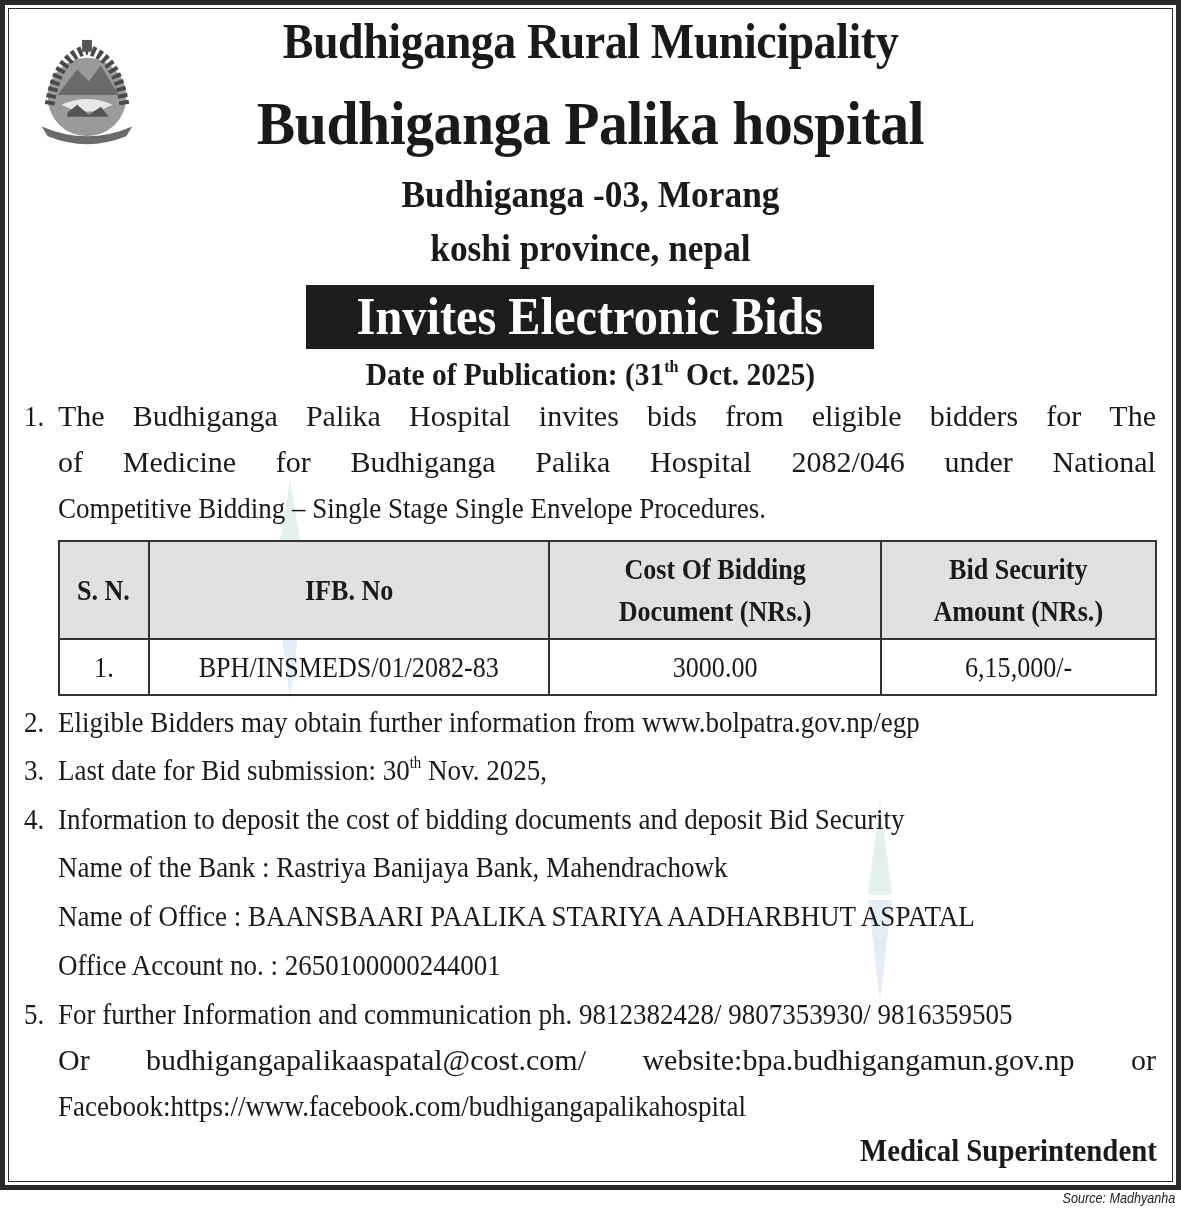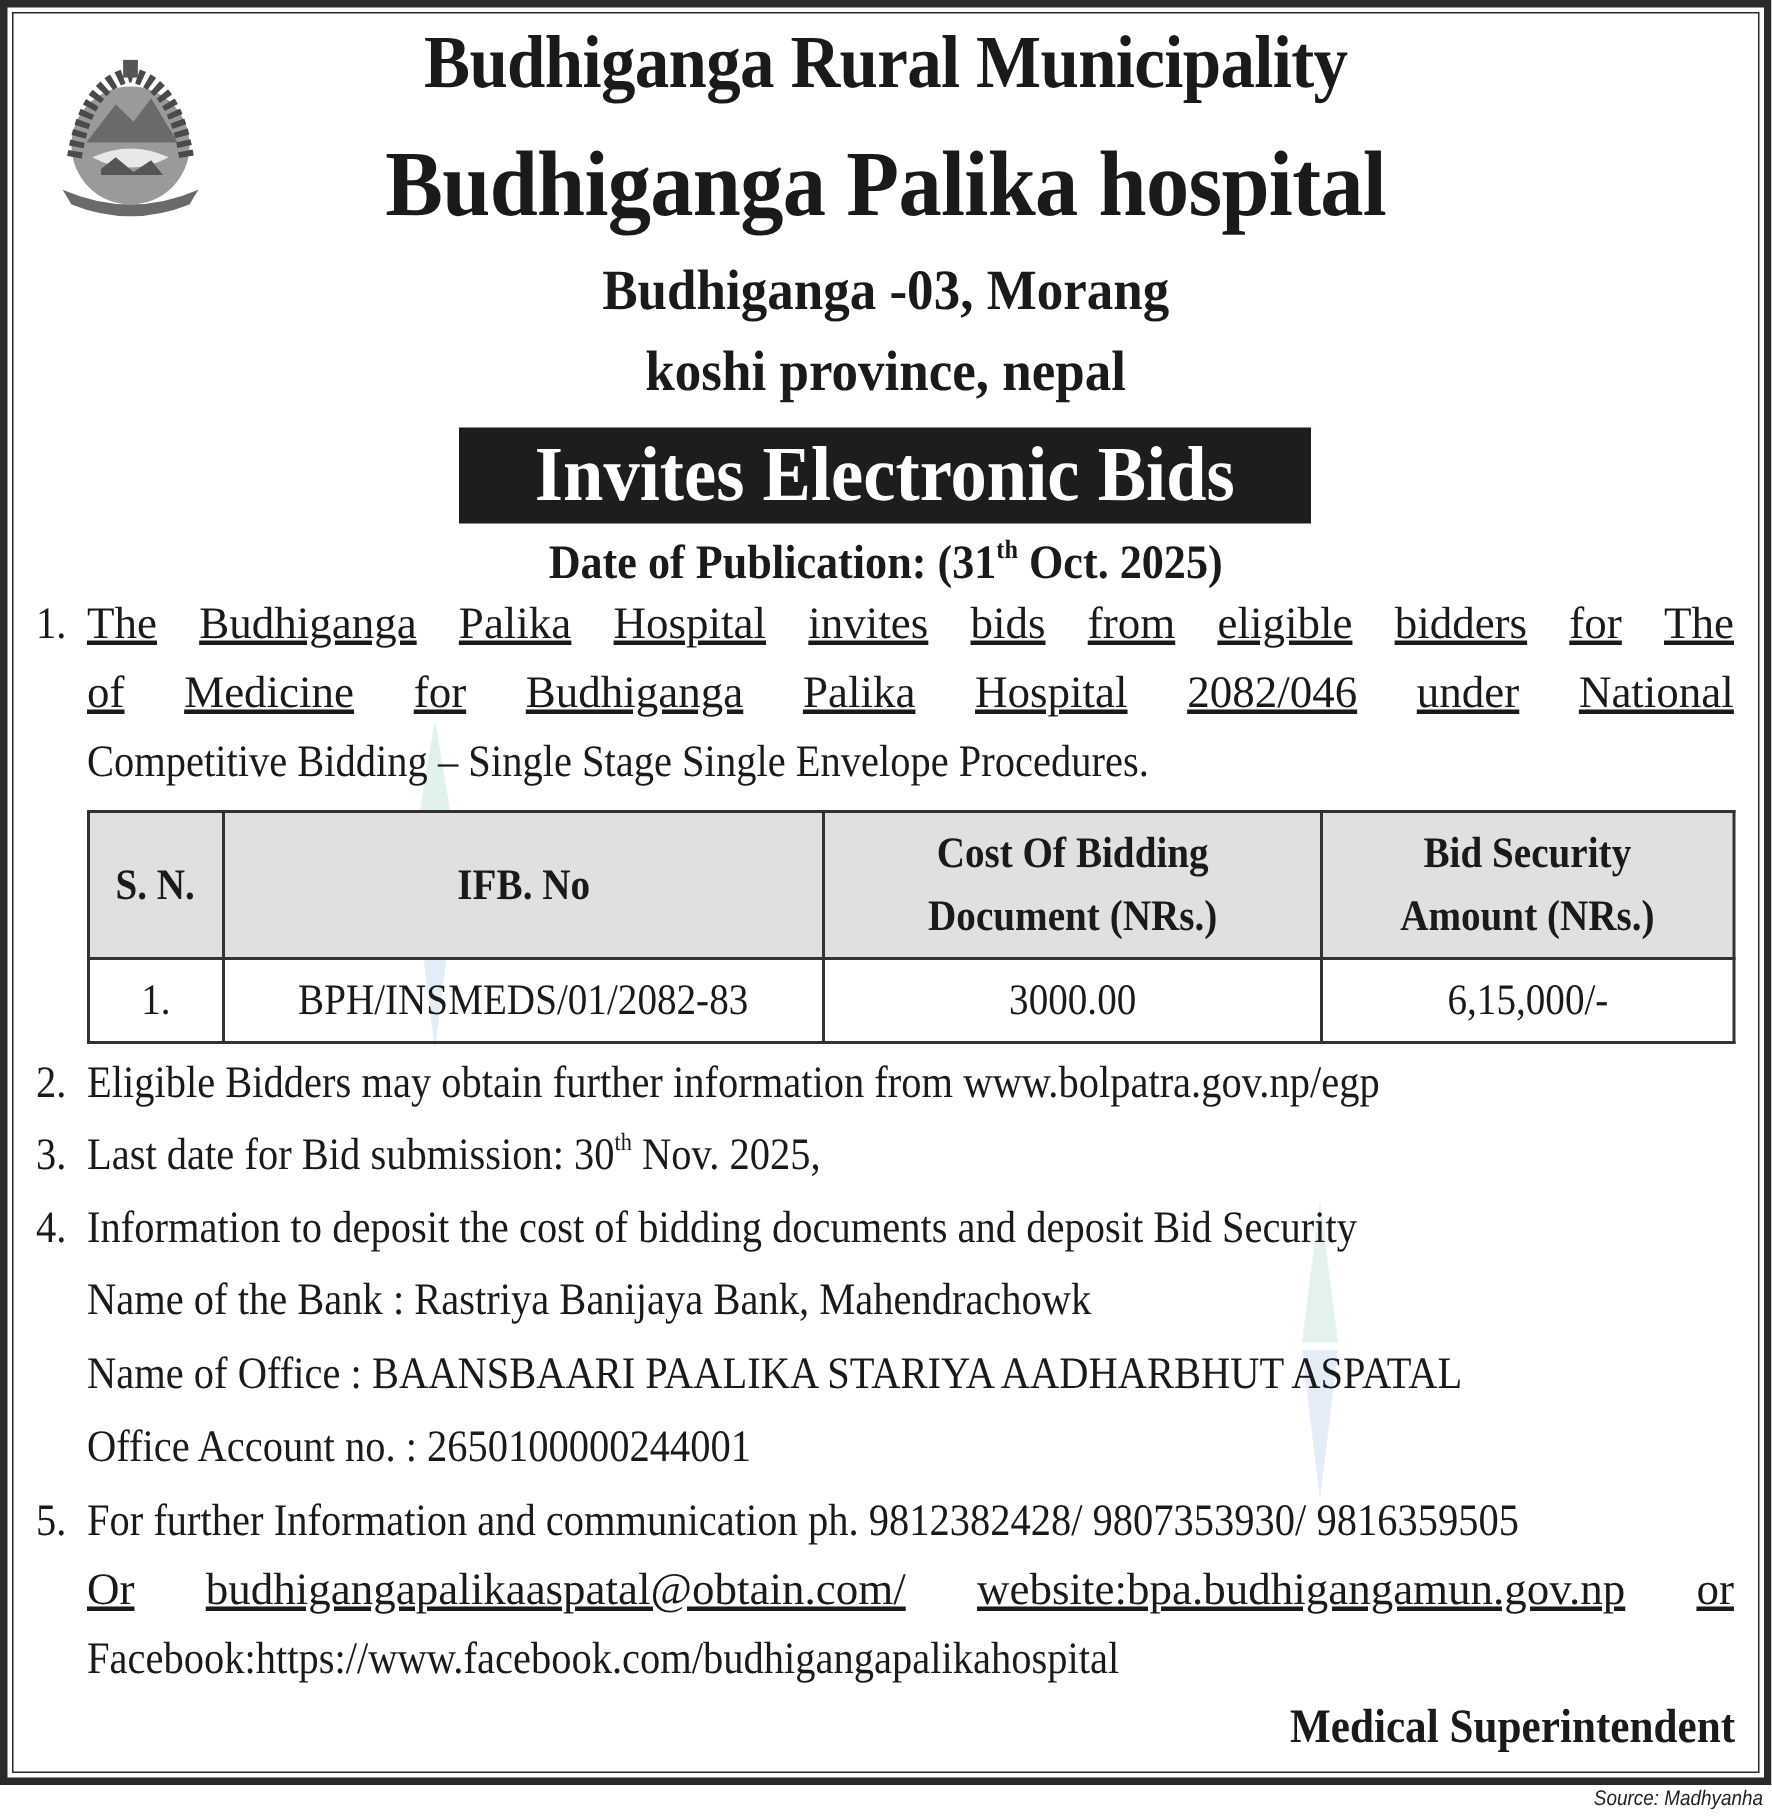--- a/index.html
+++ b/index.html
@@ -27,21 +27,21 @@
     .band span { display: inline-block; transform: scaleX(0.93); }
     .pubdate { position: absolute; left: 0; right: 0; top: 356px; text-align: center;
                font-weight: bold; font-size: 32px; transform: scaleX(0.92); transform-origin: 590px 0; }
     sup { font-size: 0.55em; vertical-align: 0.75em; line-height: 0; }
     .para { position: absolute; font-size: 30px; line-height: 46px;
             transform: scaleX(0.9); transform-origin: 0 0; white-space: nowrap; }
     .num { position: absolute; left: 24px; font-size: 30px; line-height: 46px;
            transform: scaleX(0.9); transform-origin: 0 0; }
     .justify-line { position: absolute; left: 58px; width: 1098px; font-size: 30px;
                     line-height: 46px; text-align: justify; text-align-last: justify;
-                    white-space: nowrap; text-decoration: underline; }
+                    white-space: nowrap; }
     .jl-inner { display: flex; justify-content: space-between; width: 100%; }
     table.bids { position: absolute; left: 58px; top: 540px; width: 1099px;
                  border-collapse: collapse; }
     table.bids th, table.bids td { border: 2px solid #333; text-align: center;
                  font-size: 29px; padding: 0; }
     table.bids th { background: #e0e0e0; font-weight: bold; height: 96px; line-height: 42px; }
     table.bids td { height: 54px; }
     .cell-text { display: inline-block; transform: scaleX(0.9); }
     .signoff { position: absolute; right: 24px; top: 1132px; font-size: 32px; font-weight: bold;
                transform: scaleX(0.9); transform-origin: 100% 0; }
@@ -154,21 +154,21 @@
 <div class="para" style="left:58px;top:796px;">Information to deposit the cost of bidding documents and deposit Bid Security</div>
 <div class="para" style="left:58px;top:844px;">Name of the Bank : Rastriya Banijaya Bank, Mahendrachowk</div>
 <div class="para" style="left:58px;top:893px;">Name of Office : BAANSBAARI PAALIKA STARIYA AADHARBHUT ASPATAL</div>
 <div class="para" style="left:58px;top:942px;">Office Account no. : 2650100000244001</div>
 
 <div class="num" style="top:991px;">5.</div>
 <div class="para" style="left:58px;top:991px;">For further Information and communication ph. 9812382428/ 9807353930/ 9816359505</div>
 <div class="justify-line" style="top:1037px;">
   <div class="jl-inner" id="p5l2">
       <span>Or</span>
-      <span>budhigangapalikaaspatal@obtain.com/</span>
+      <span>budhigangapalikaaspatal@cost.com/</span>
       <span>website:bpa.budhigangamun.gov.np</span>
       <span>or</span>
     </div>
 </div>
 <div class="para" style="left:58px;top:1083px;">Facebook:https://www.facebook.com/budhigangapalikahospital</div>
 
 <div class="signoff">Medical Superintendent</div>
 <div class="source">Source: Madhyanha</div>
 
 </body></html>

